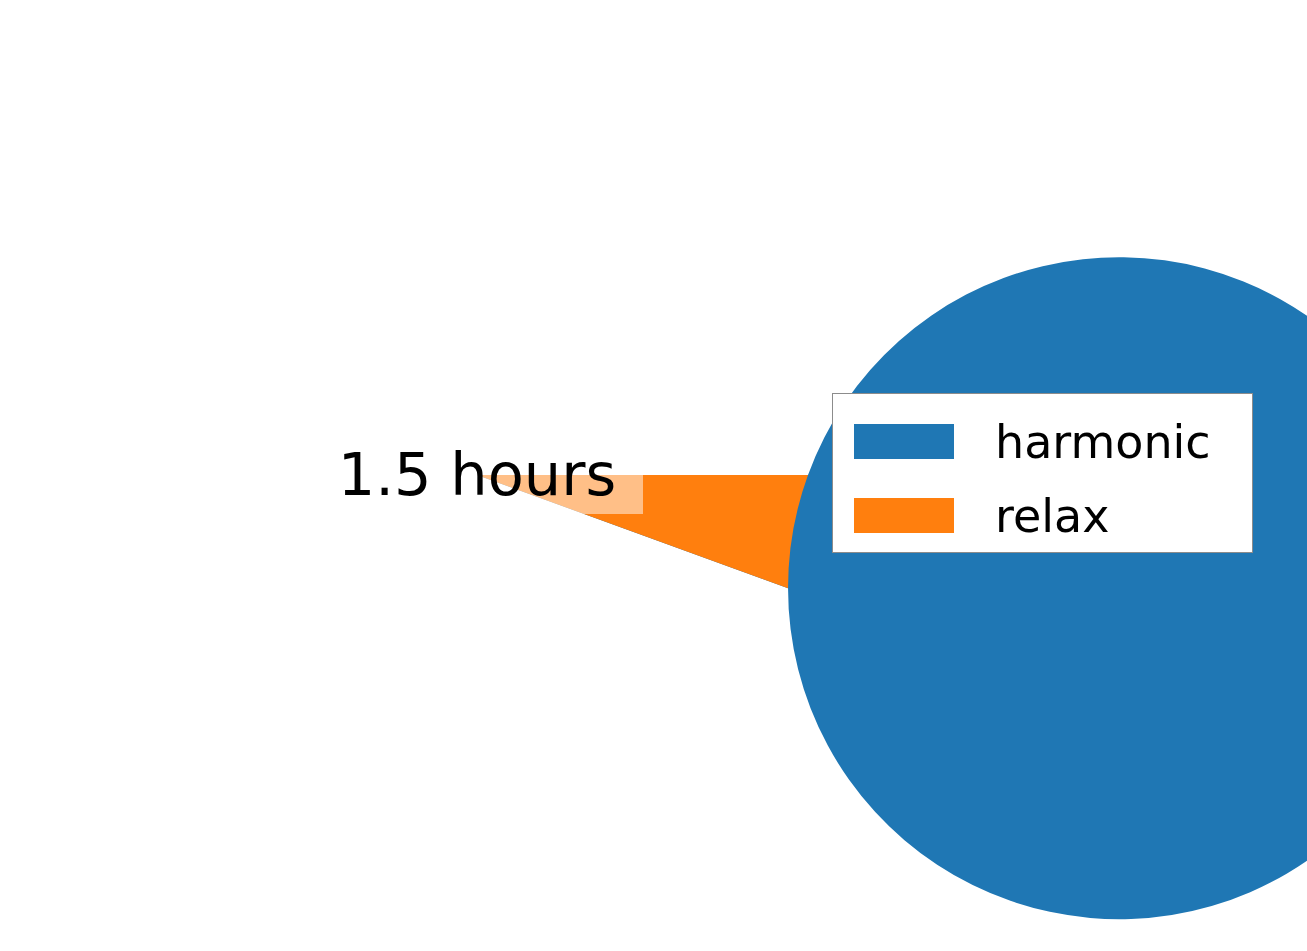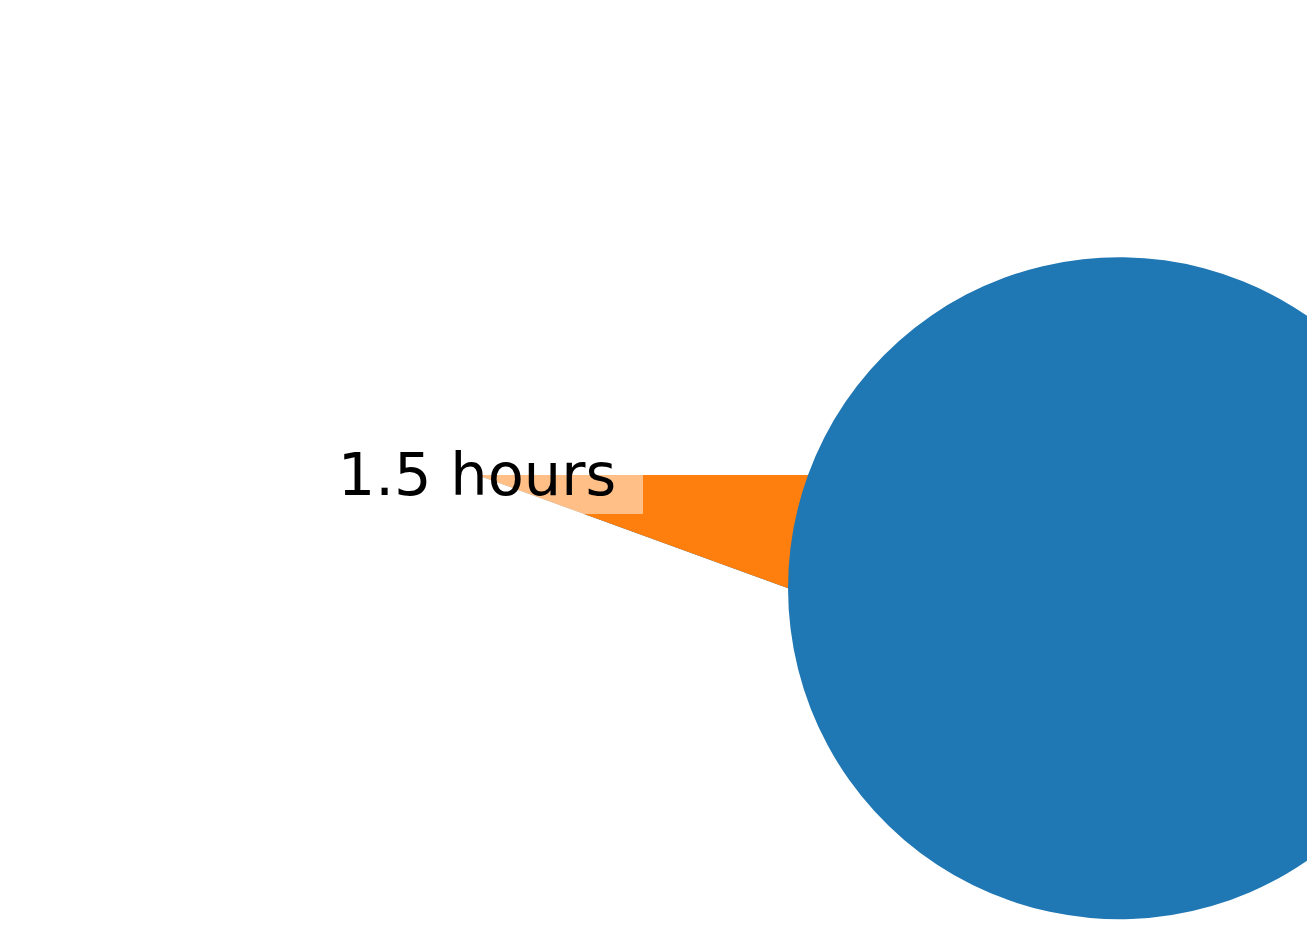--- a/index.html
+++ b/index.html
@@ -104,14 +104,27 @@
 
     <path id="slice-harmonic" d="M 477 475 L 788.04 588.21 A 331 331 0 1 0 808.00 475.00 Z" fill="#1f77b4"></path>
 
     <path id="slice-relax" d="M 477 475 L 808.00 475.00 A 331 331 0 0 0 788.04 588.21 Z" fill="#ff7f0e"></path>
   </svg>
 
   <div id="pie-label-wrap" style="background: rgba(255, 255, 255, 0.5);">
     <span id="pie-label-text">1.5 hours</span>
   </div>
 
+  <div id="legend" style="border-color: rgb(140, 140, 140); background: rgb(255, 255, 255);">
+
+    <div class="legend-row" id="legend-row-0">
+      <span class="legend-swatch" id="legend-swatch-0" style="background: rgb(31, 119, 180);"></span>
+      <span class="legend-label" id="legend-label-0">harmonic</span>
+    </div>
+
+    <div class="legend-row" id="legend-row-1">
+      <span class="legend-swatch" id="legend-swatch-1" style="background: rgb(255, 127, 14);"></span>
+      <span class="legend-label" id="legend-label-1">relax</span>
+    </div>
+
+  </div>
 
 </div>
 
 </body></html>

